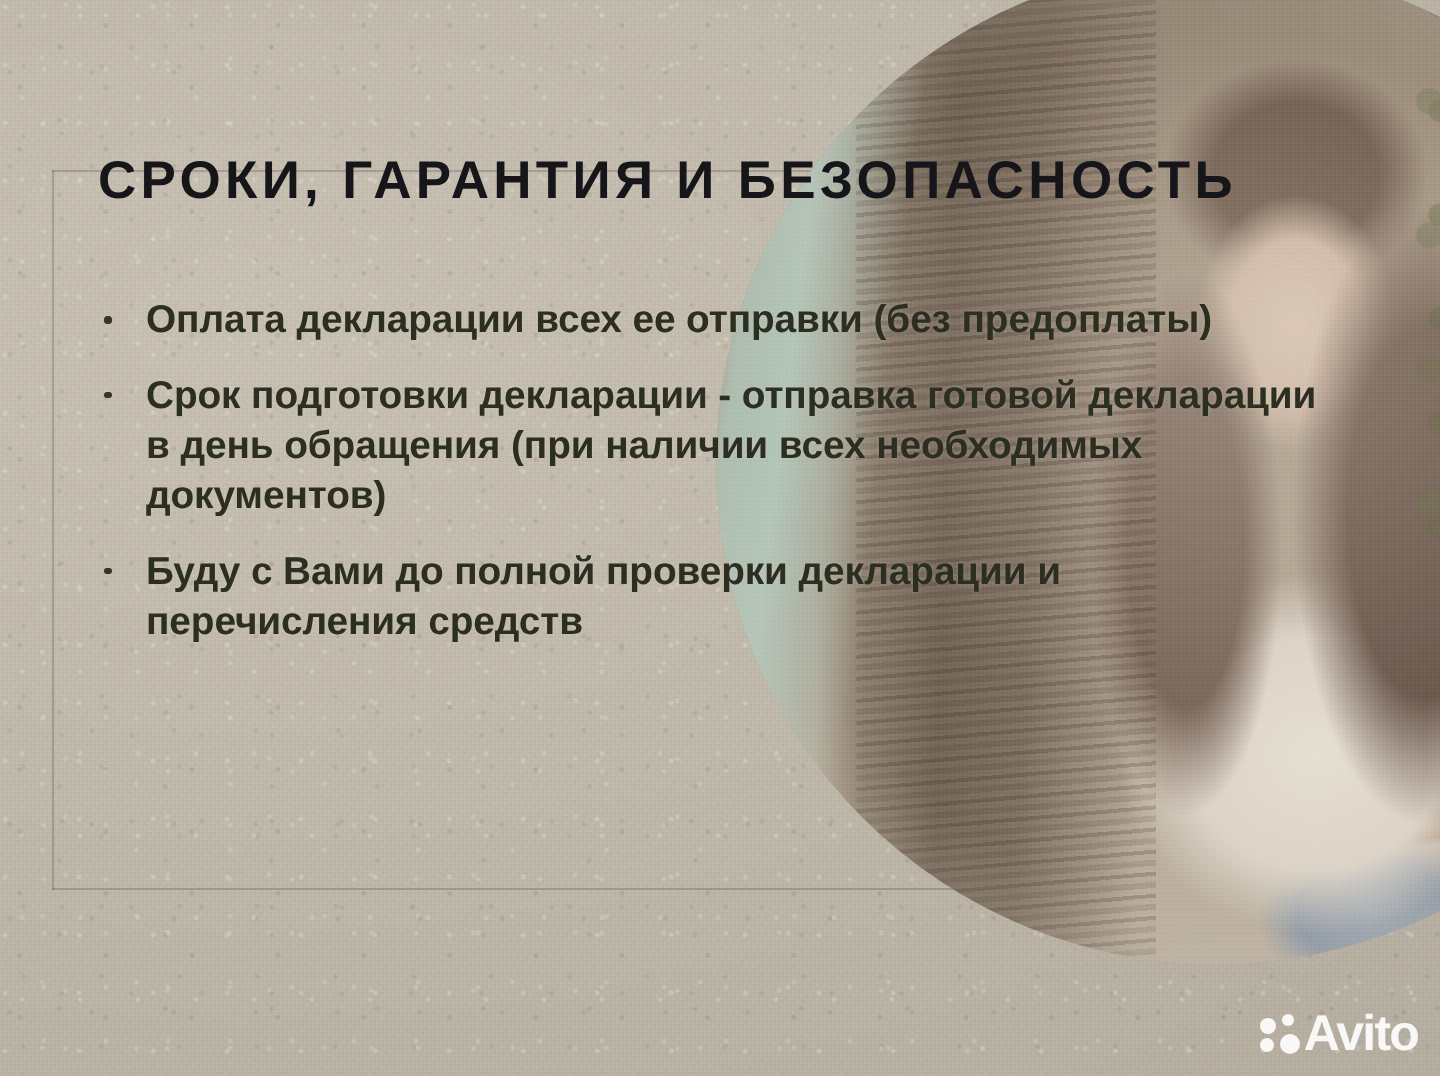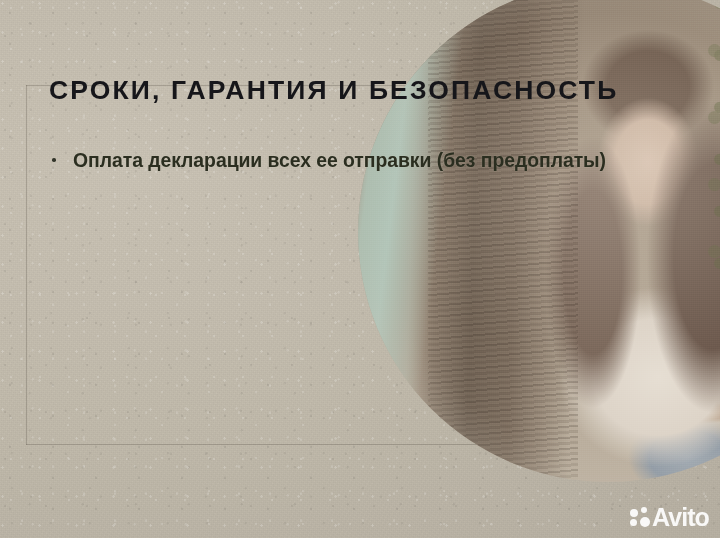--- a/index.html
+++ b/index.html
@@ -268,20 +268,22 @@
     <div class="photo-bark"></div>
     <div class="photo-leaves"></div>
     <div class="photo-grain"></div>
     <div class="photo-fade"></div>
   </div>
 
   <div class="title">СРОКИ, ГАРАНТИЯ И БЕЗОПАСНОСТЬ</div>
 
   <ul class="bullets">
     <li class="bullet">Оплата декларации всех ее отправки (без предоплаты)</li>
+    <li class="bullet">Срок подготовки декларации - отправка готовой декларации в день обращения (при наличии всех необходимых документов)</li>
+    <li class="bullet">Буду с Вами до полной проверки декларации и перечисления средств</li>
   </ul>
 
   <div class="watermark">
     <span class="wm-logo">
       <span class="wm-dot wm-d1"></span>
       <span class="wm-dot wm-d2"></span>
       <span class="wm-dot wm-d3"></span>
       <span class="wm-dot wm-d4"></span>
     </span>
     <span class="wm-text">Avito</span>

